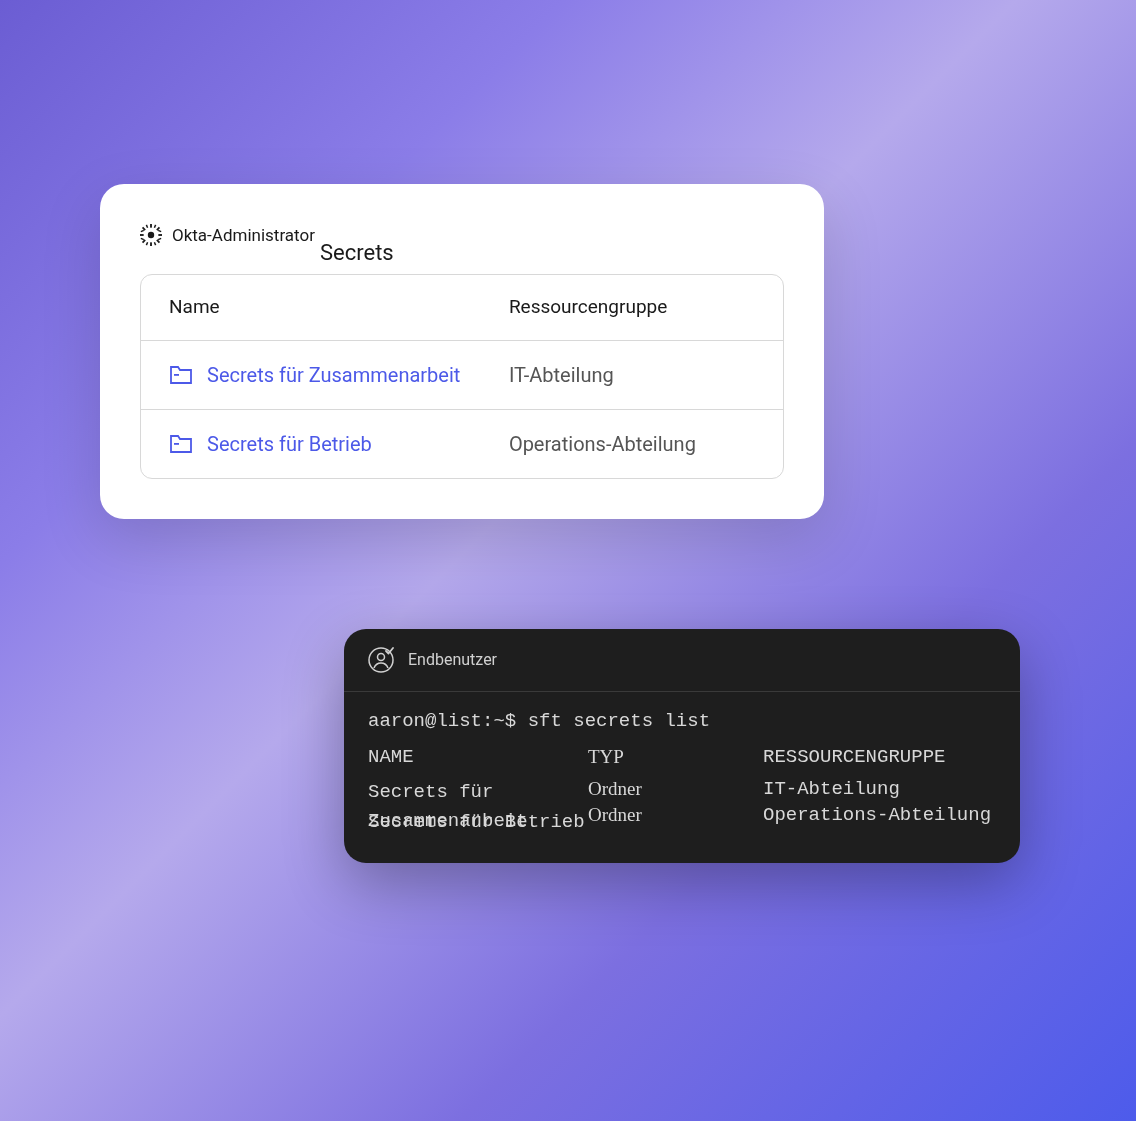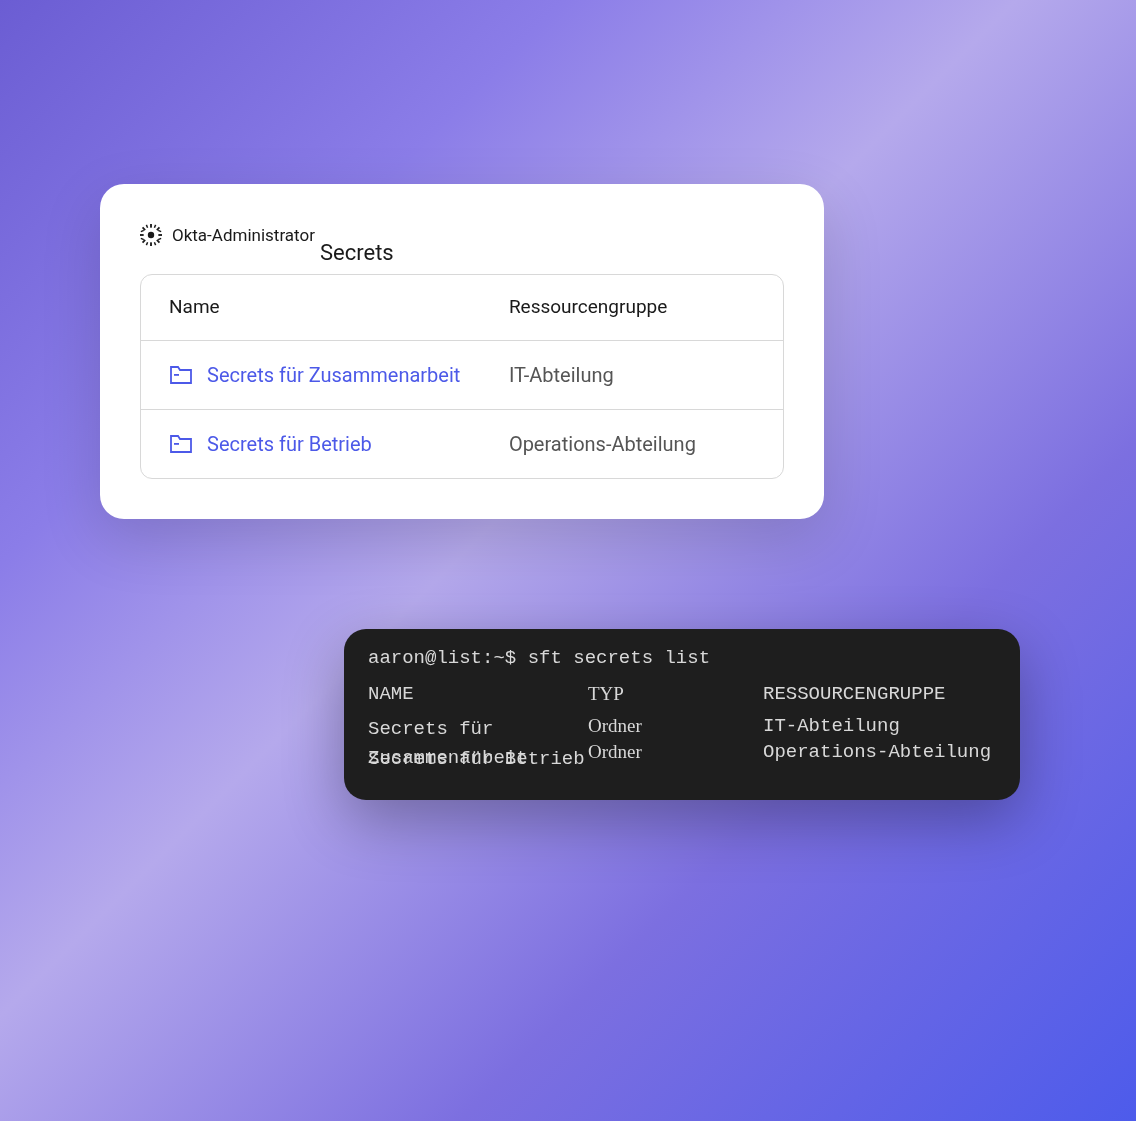--- a/index.html
+++ b/index.html
@@ -273,20 +273,29 @@
         <span class="folder-link">Secrets für Betrieb</span>
       </div>
       <div class="col-group">
         <span class="group-text">Operations-Abteilung</span>
       </div>
     </div>
   </div>
 </div>
 
 <div class="terminal-card">
+  <div class="terminal-header">
+    <svg class="user-icon" viewBox="0 0 26 26">
+      <circle cx="13" cy="13" r="12" fill="none" stroke="#d0d0d0" stroke-width="1.5"></circle>
+      <circle cx="13" cy="10" r="3.5" fill="none" stroke="#d0d0d0" stroke-width="1.5"></circle>
+      <path d="M6 21 Q8 16 13 16 Q18 16 20 21" fill="none" stroke="#d0d0d0" stroke-width="1.5"></path>
+      <path d="M18 4 L20.5 6.5 L25 1" fill="none" stroke="#d0d0d0" stroke-width="1.8" stroke-linecap="round" stroke-linejoin="round"></path>
+    </svg>
+    <div class="terminal-title">Endbenutzer</div>
+  </div>
 
   <div class="terminal-body">
     <div class="terminal-prompt">aaron@list:~$ sft secrets list</div>
 
     <div class="terminal-output">
       <div class="output-header">
         <div class="out-col-name">NAME</div>
         <div class="out-col-type">TYP</div>
         <div class="out-col-group">RESSOURCENGRUPPE</div>
       </div>

